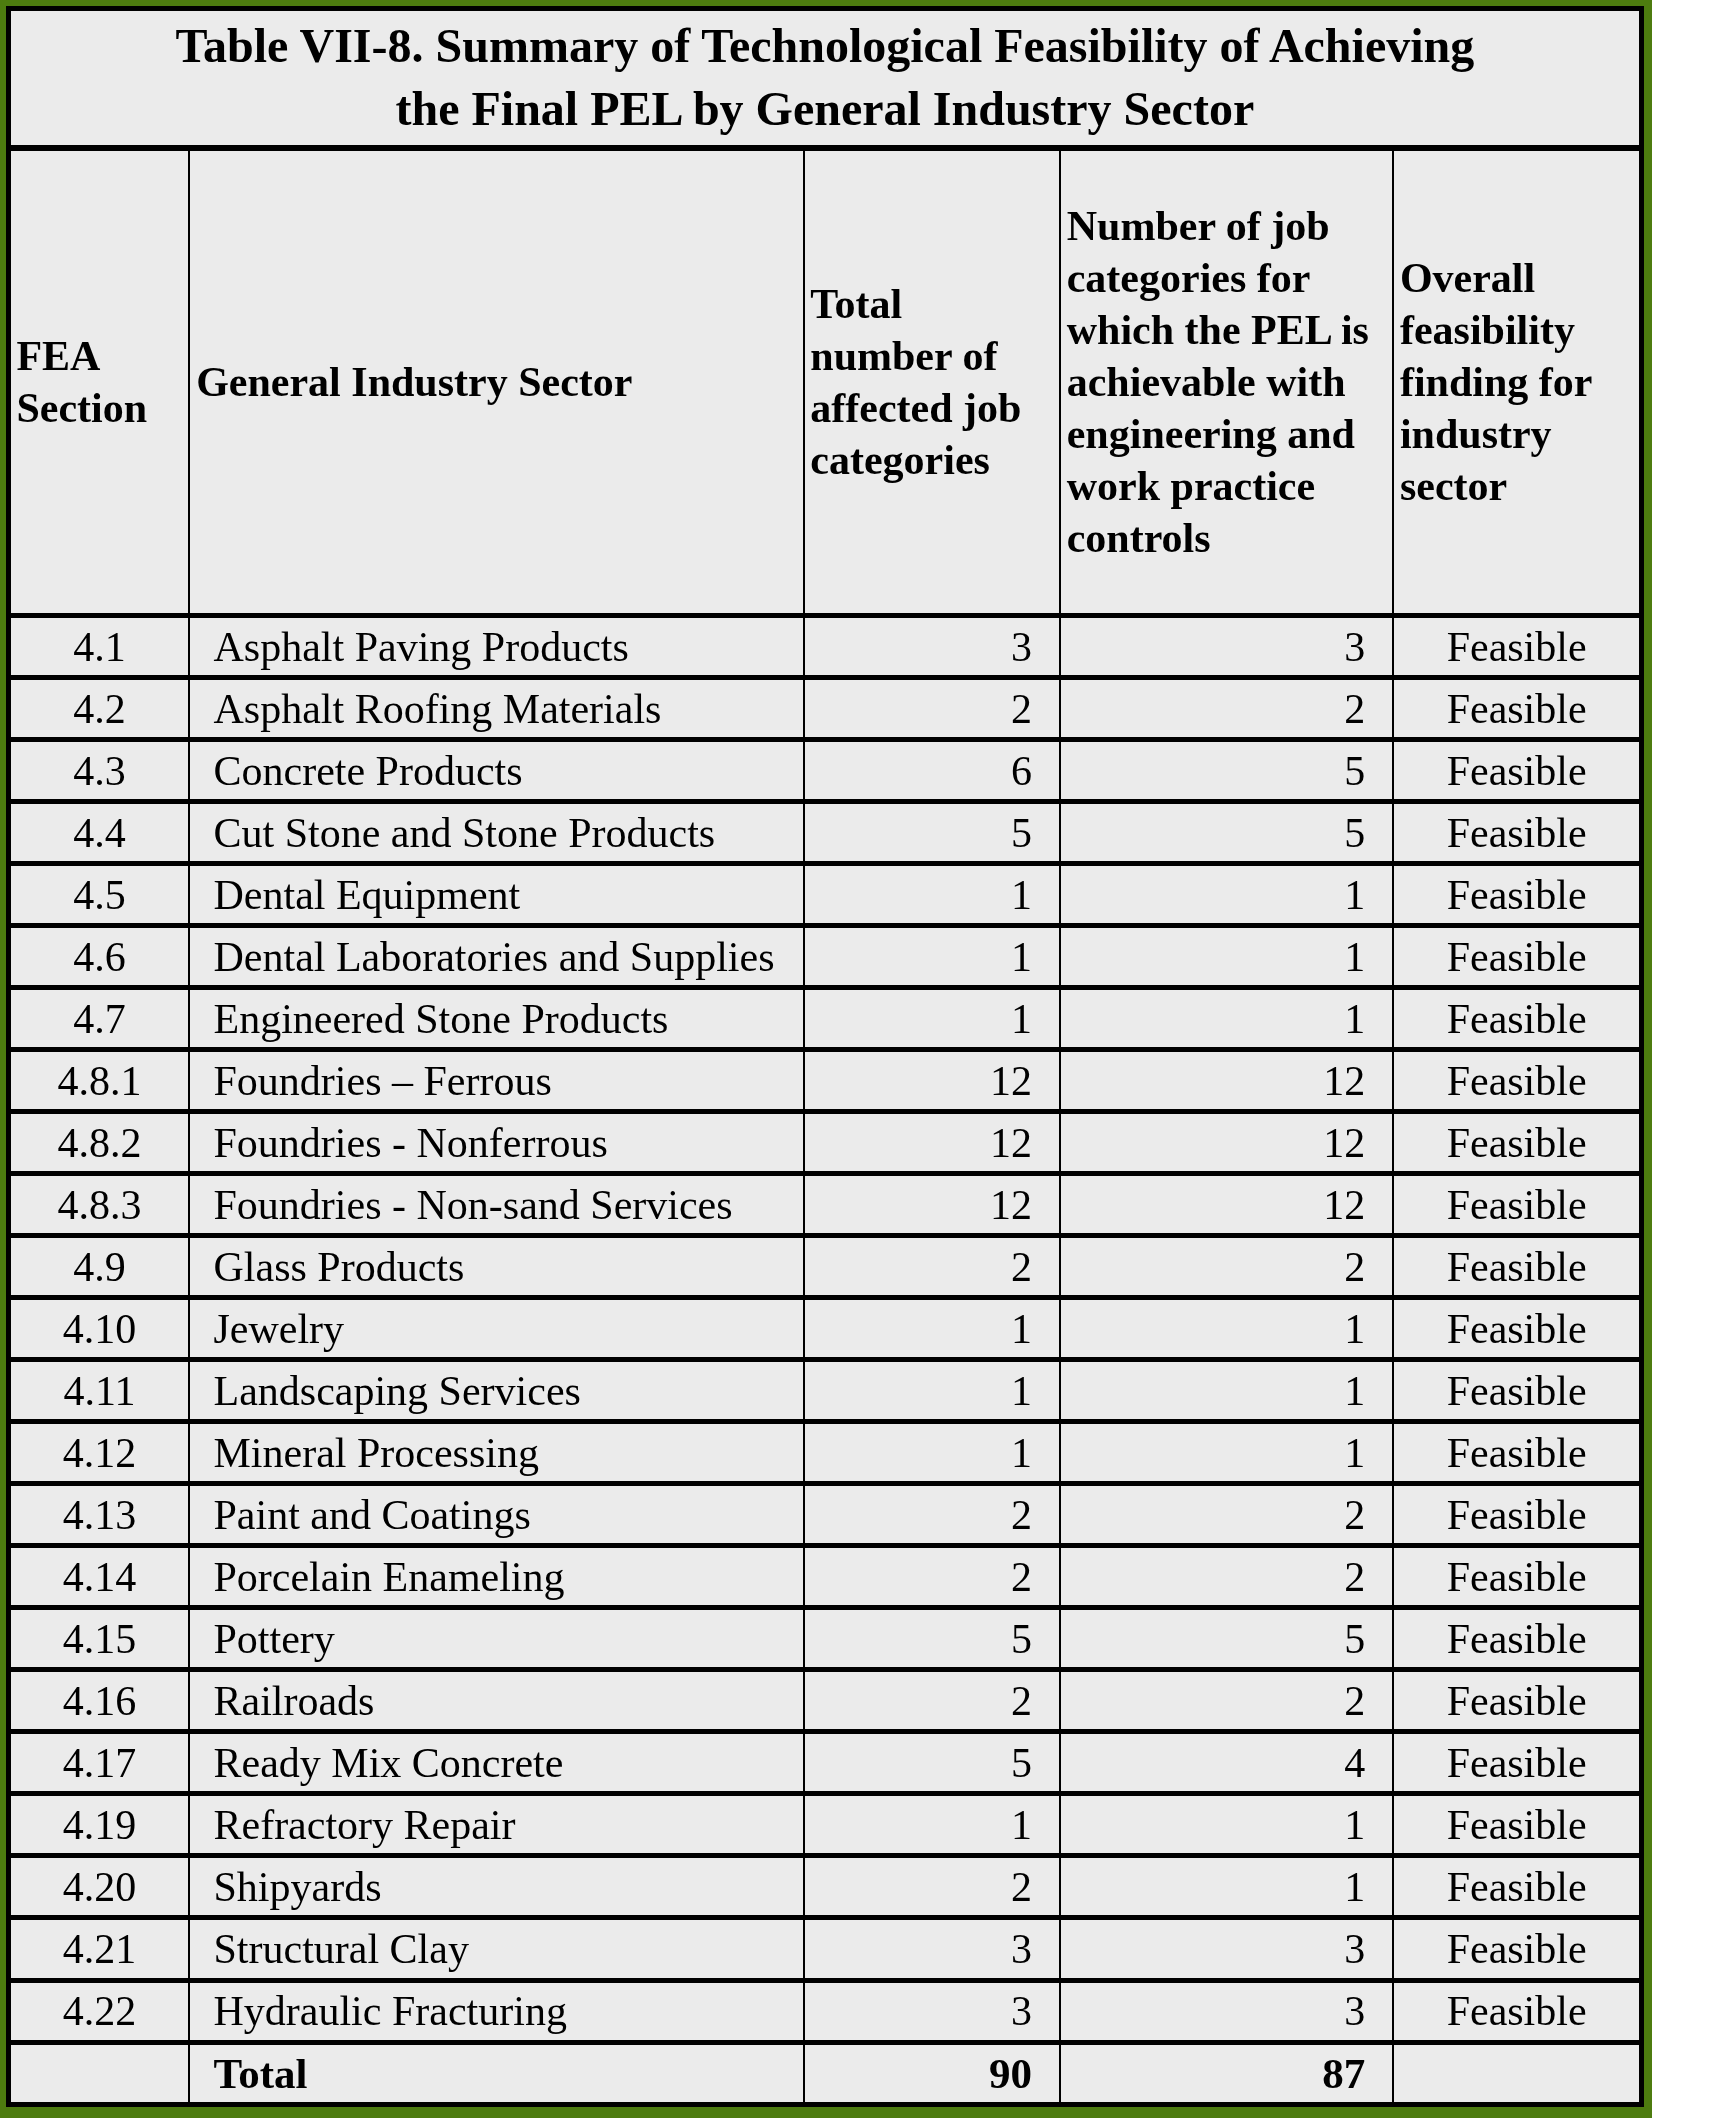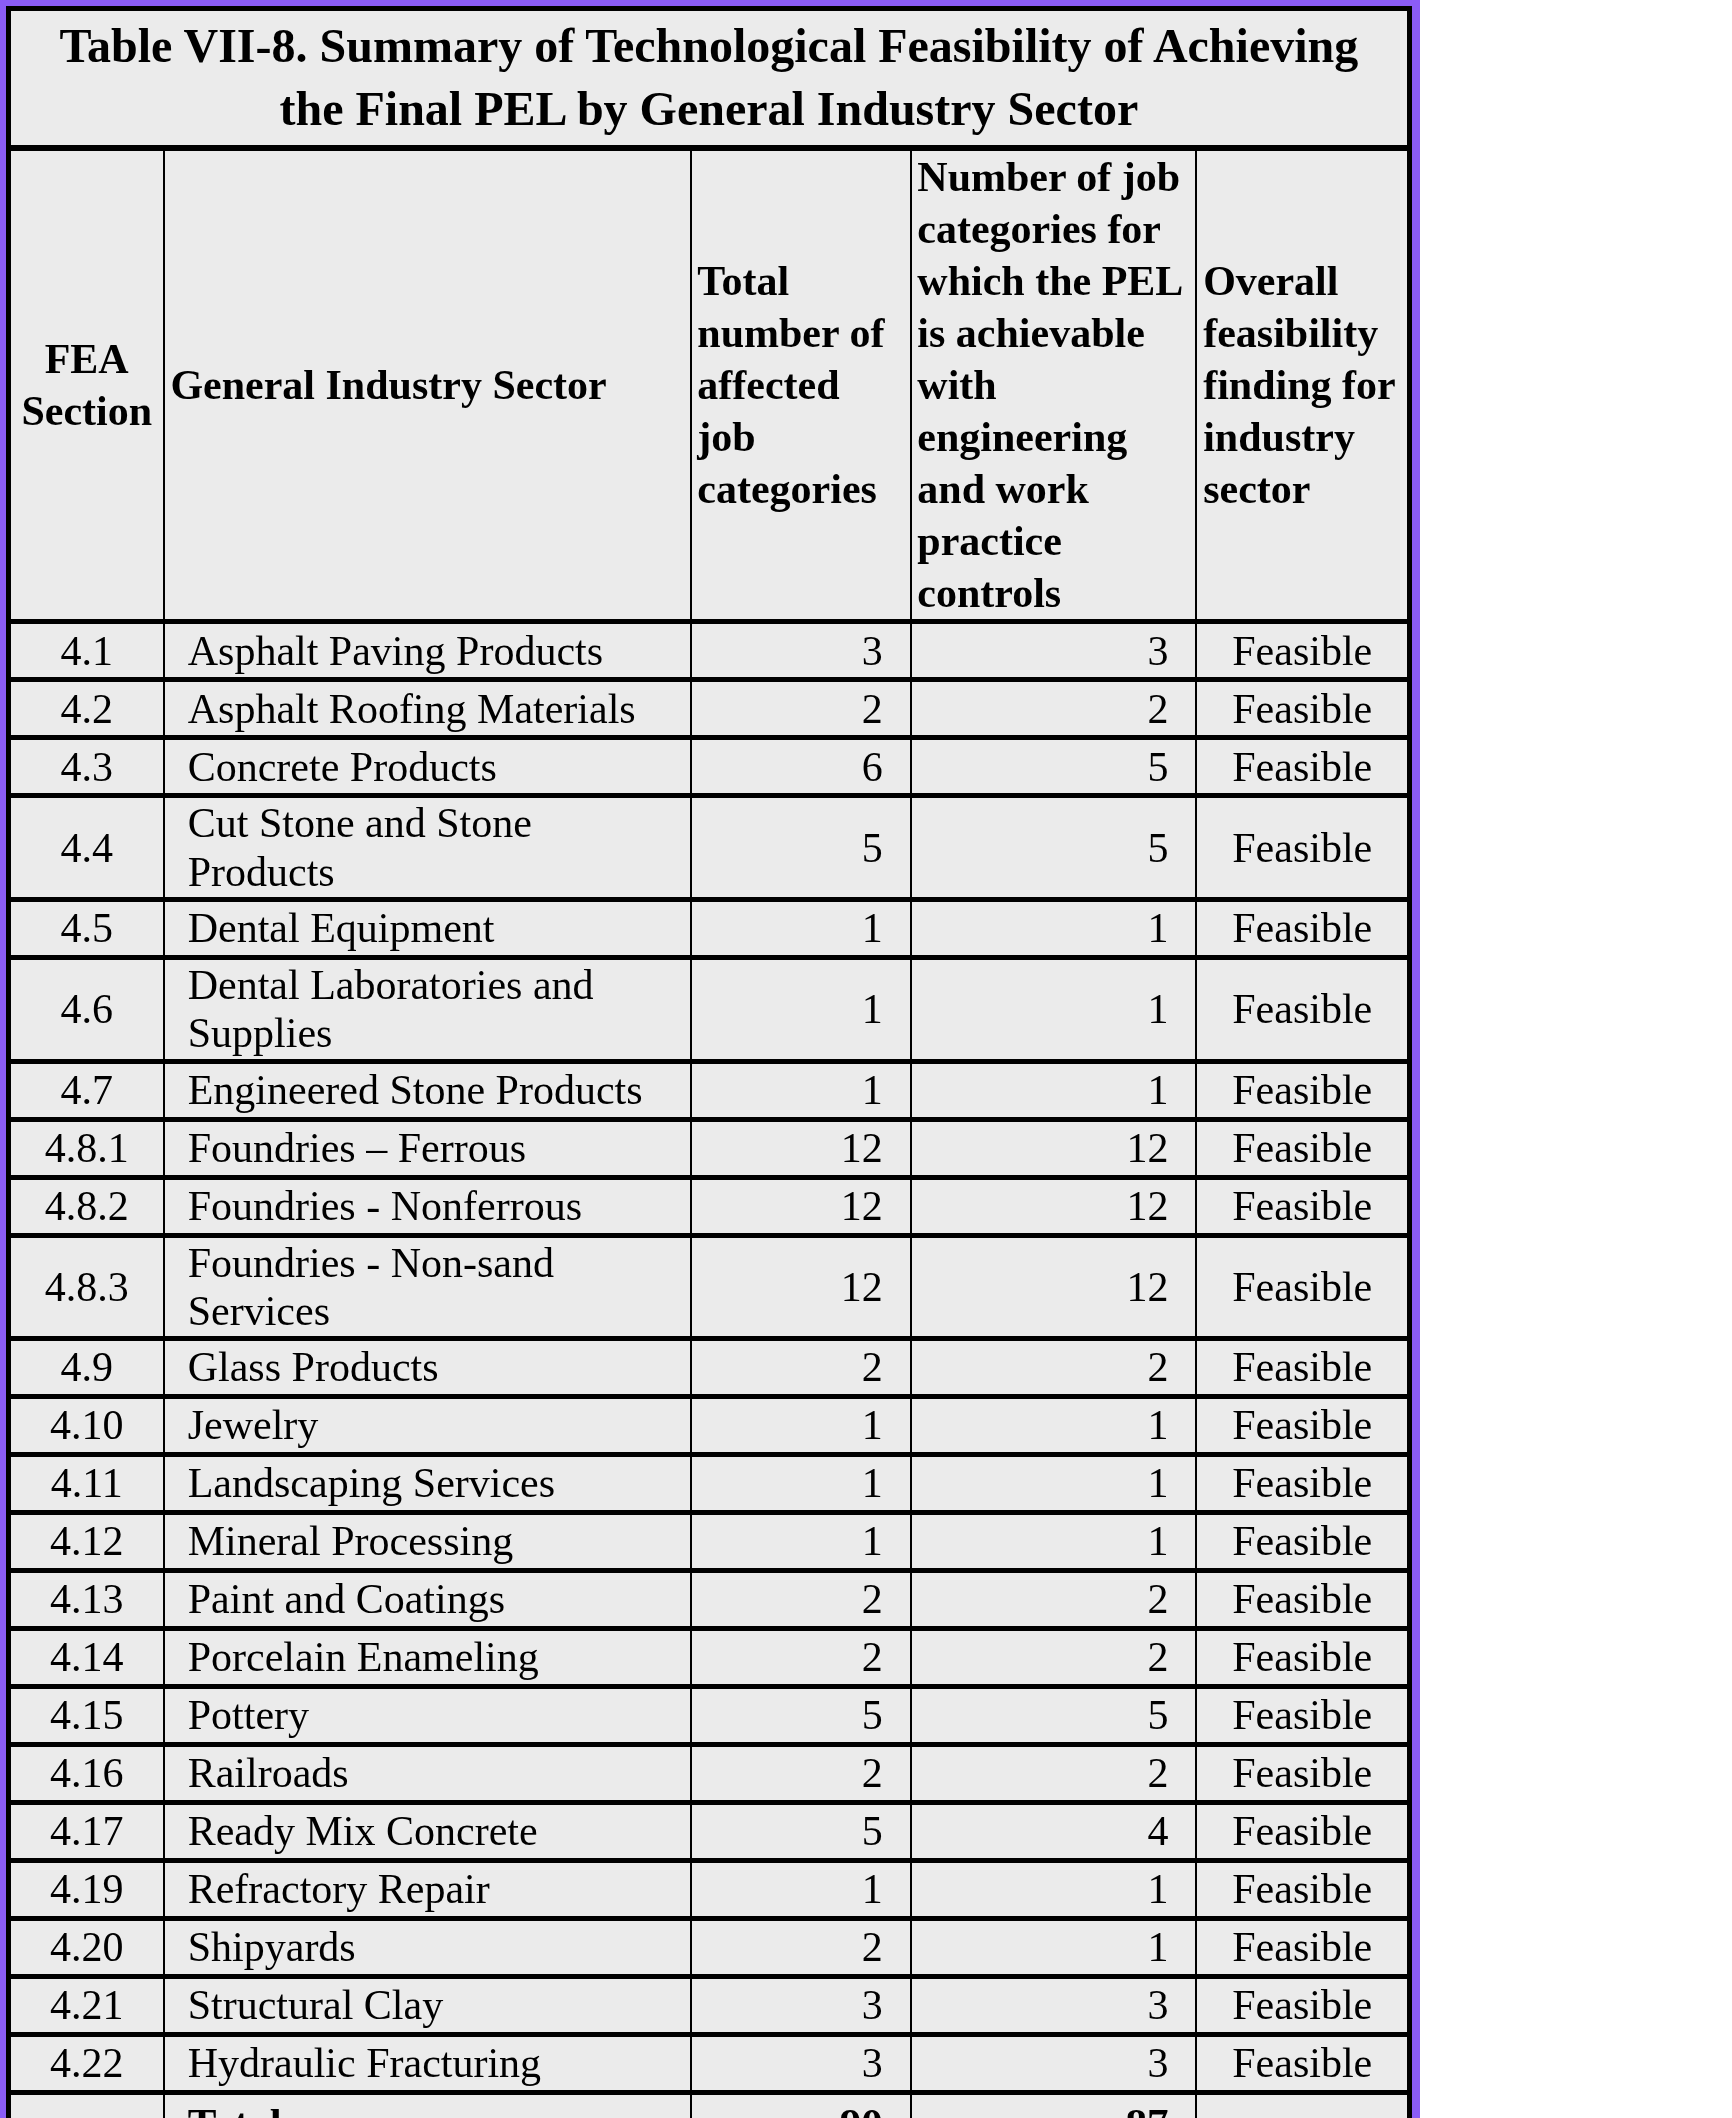--- a/index.html
+++ b/index.html
@@ -1,20 +1,20 @@
 <!DOCTYPE html>
 <html style="font-size:9px"><head>
 <meta charset="utf-8">
 <style>
   html, body { margin: 0; padding: 0; background: #ffffff; }
   .page {
     position: relative;
-    width: 1420px;
+    width: 1652px;
     height: 2119px;
-    background: #8b5cf6;
+    background: #4d7c0f;
     box-sizing: border-box;
     padding: 5.7px 8px 6.8px 5.7px;
     overflow: hidden;
     font-family: "Liberation Serif", "DejaVu Serif", serif;
     color: #000000;
   }
   table.feas {
     width: 100%;
     height: 2101px;
     table-layout: fixed;
@@ -50,21 +50,21 @@
 
   
   tr.header-row th {
     height: 468px;
     font-size: 42px;
     font-weight: bold;
     line-height: 1.24;
     vertical-align: middle;
     padding: 0 5.7px;
   }
-  th.h-fea     { text-align: center; }
+  th.h-fea     { text-align: left; }
   th.h-sector  { text-align: left;  padding-left: 23px; }
   th.h-num     { text-align: left; padding-right: 27px; }
   th.h-finding { text-align: left; }
 
   
   tr.data-row { height: 58px; }
   tr.data-row td {
     font-size: 42px;
     line-height: 1.15;
     vertical-align: middle;

